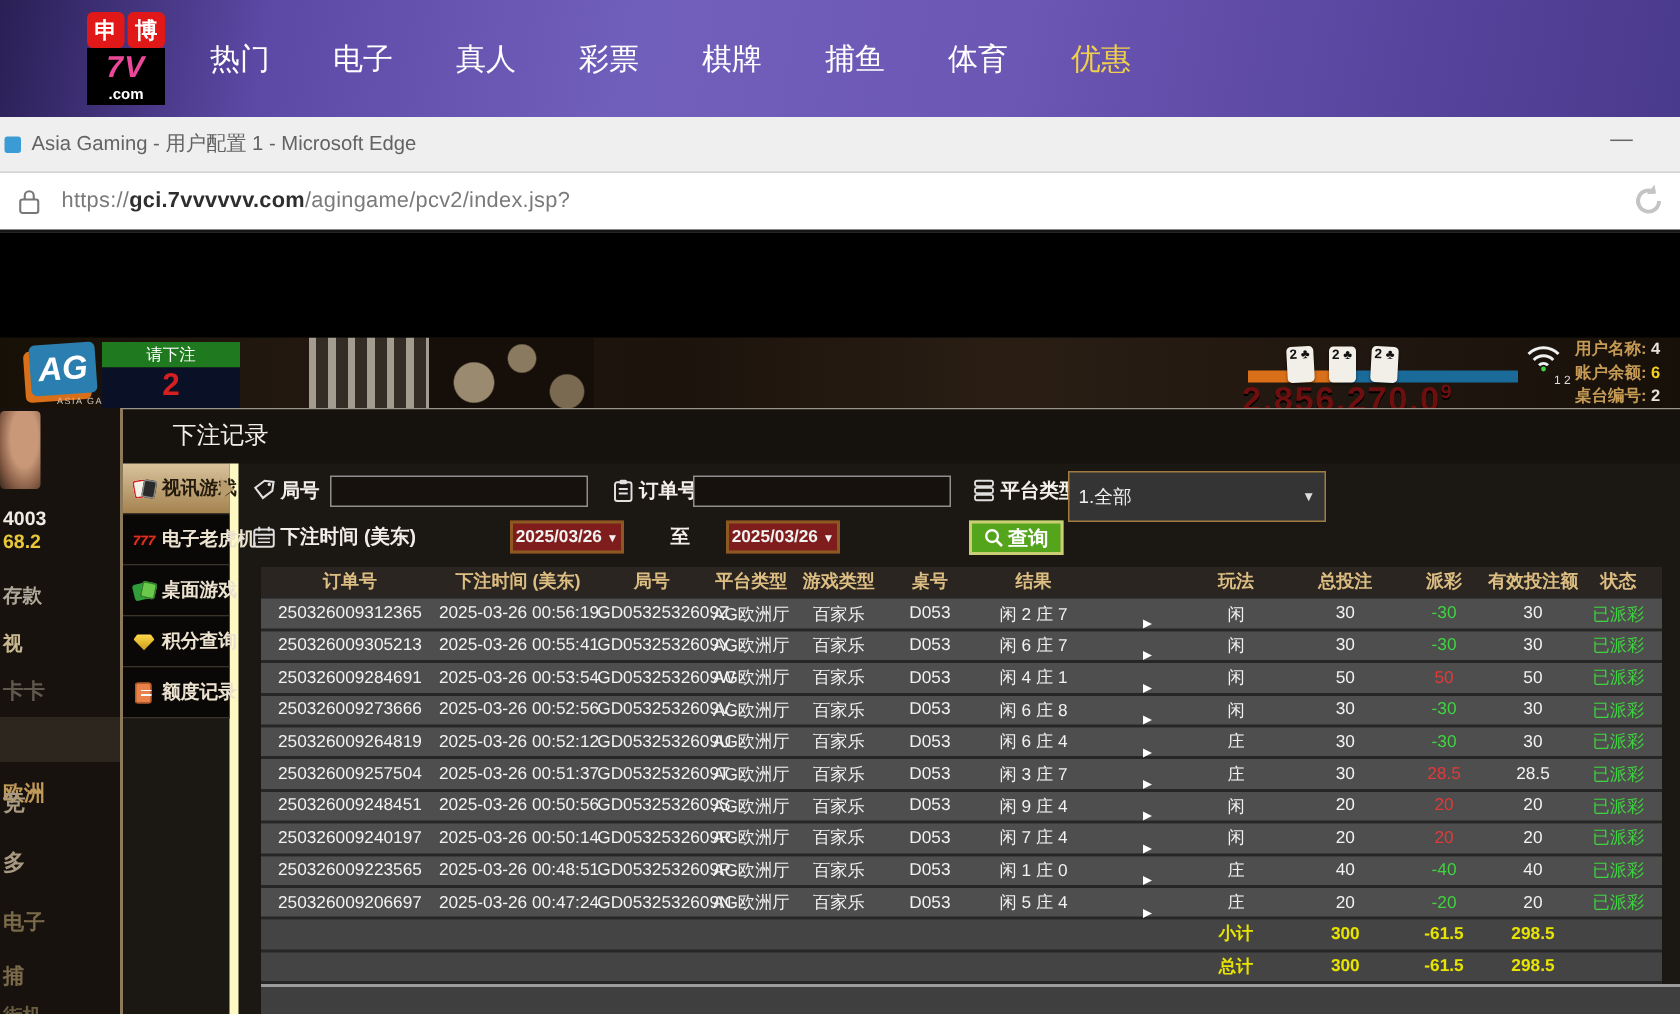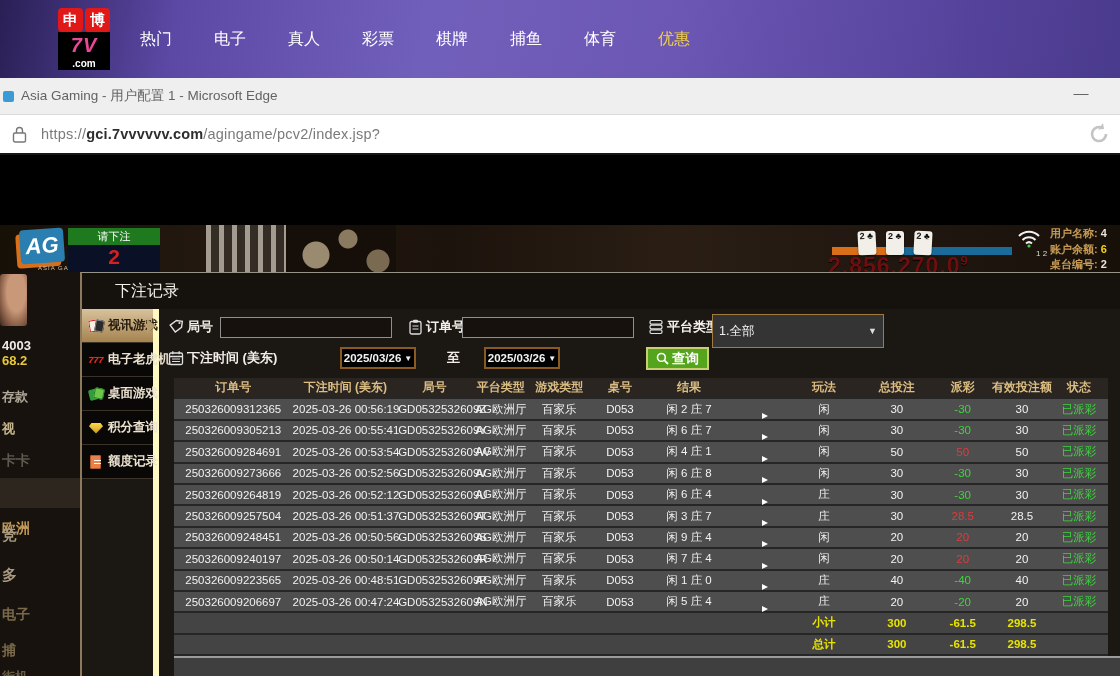--- a/index.html
+++ b/index.html
@@ -13,21 +13,21 @@
     display:flex; align-items:center; }
   .logo { position:absolute; left:58px; top:8px; width:54px; height:62px; }
   .logo-top { display:flex; gap:2px; }
   .logo-sq { width:25px; height:24px; background:#e01818; border-radius:4px; color:#fff;
     font-size:15px; font-weight:bold; display:flex; align-items:center; justify-content:center; }
   .logo-mid { width:52px; height:26px; background:#000; color:#ec4899; font-size:20px; font-weight:bold;
     font-style:italic; display:flex; align-items:center; justify-content:center; letter-spacing:1px; }
   .logo-bot { width:52px; height:12px; background:#000; color:#fff; font-size:10px; font-weight:bold;
     display:flex; align-items:center; justify-content:center; line-height:10px; }
   .nav-menu { position:absolute; left:140px; top:0; height:78px; display:flex; align-items:center; gap:42px; }
-  .nav-item { color:#fff; font-size:16px; cursor:pointer; white-space:nowrap; }
+  .nav-item { color:#fff; font-size:20px; cursor:pointer; white-space:nowrap; }
   .nav-item.active { color:#f0d04a; }
 
   
   .titlebar { position:absolute; top:78px; left:0; width:1120px; height:37px; background:#f0eff0;
     border-bottom:1px solid #dcdcdc; display:flex; align-items:center; }
   .fav { width:11px; height:11px; background:#3a9bd5; border-radius:2px; margin:0 7px 0 3px; }
   .win-title { color:#636363; font-size:13.5px; }
   .min-btn { position:absolute; right:24px; top:6px; color:#666; font-size:15px; width:30px; text-align:center; cursor:pointer; }
   .urlbar { position:absolute; top:115px; left:0; width:1120px; height:40px; background:#fff;
     border-bottom:2px solid #161616; display:flex; align-items:center; }
@@ -109,21 +109,21 @@
   .content { position:relative; flex:1; }
   .flabel { color:#f3efe8; font-size:13px; font-weight:bold; white-space:nowrap; }
   .frow { position:absolute; display:flex; align-items:center; }
   .ticon { margin-right:3px; flex:none; display:flex; }
   .tinput { position:absolute; height:21px; background:#16110c; border:1px solid #8f8f8f; color:#eee;
     font-size:12px; padding:0 4px; width:172px; }
   .dropdown { position:absolute; left:553px; top:5px; width:172px; height:22px; background:#343434;
     border:1px solid #a07c42; color:#f0f0f0; font-size:12.5px; display:flex; align-items:center;
     padding:16px 6px; cursor:pointer; }
   .dropdown .car { margin-left:auto; font-size:9px; color:#ddd; }
-  .datepick { position:absolute; top:1px; width:76px; height:22px; background:#000000; border:2px solid #8a5a22;
+  .datepick { position:absolute; top:1px; width:76px; height:22px; background:#7f1d1d; border:2px solid #8a5a22;
     color:#f2f2f2; font-size:11.5px; font-weight:bold; display:flex; align-items:center; justify-content:center;
     gap:3px; cursor:pointer; }
   .datepick .car { font-size:8px; }
   .to-lbl { position:absolute; left:288px; top:3px; }
   .search-btn { position:absolute; left:487px; top:0; height:23px; padding:0 8px; background:#55a51c;
     border:2px solid #c9cd74; color:#fff; font-size:13.5px; font-weight:bold; display:flex; align-items:center;
     gap:3px; cursor:pointer; }
 
   
   .btable { position:absolute; left:15px; top:69px; width:934px; }

